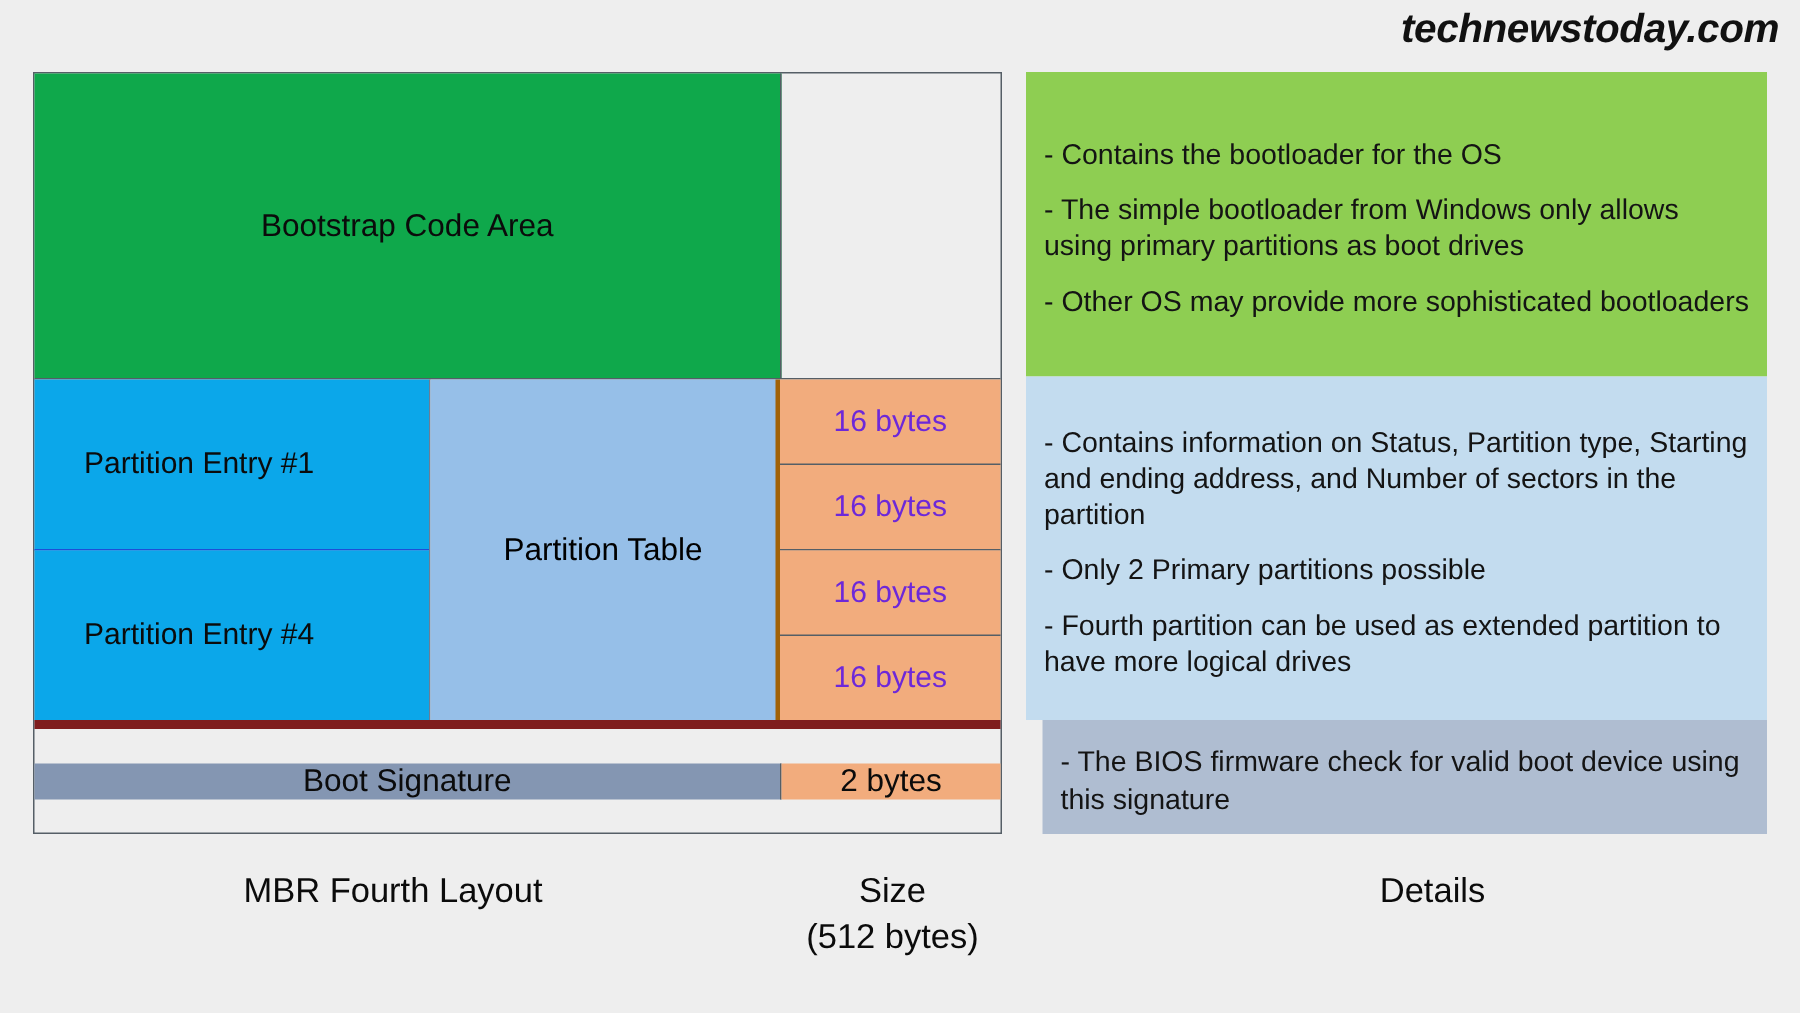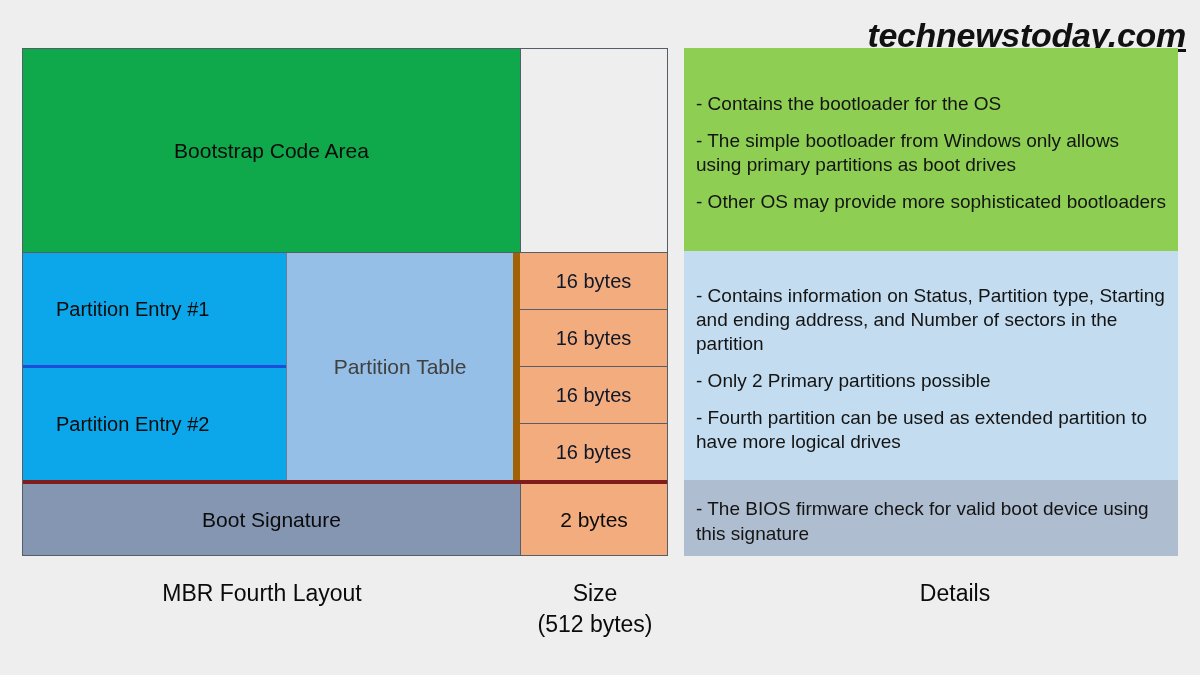--- a/index.html
+++ b/index.html
@@ -12,28 +12,27 @@
 
   body {
     background: #eeeeee;
     font-family: "Liberation Sans", sans-serif;
     position: relative;
   }
 
   
   .watermark {
     position: absolute;
-    top: 16px;
+    top: 4px;
     right: 14px;
-    font-size: 34px;
+    font-size: 27px;
     font-style: italic;
     font-weight: 600;
     color: #111111;
     letter-spacing: -0.3px;
-    text-decoration: underline;
   }
 
   
   .diagram {
     position: absolute;
     left: 22px;
     top: 48px;
     width: 646px;
     height: 508px;
     border: 1px solid #555e66;
@@ -81,56 +80,57 @@
     border-right: 1px solid #6d7d94;
   }
   .entry {
     flex: 1 1 0;
     background: #0BA7EA;
     display: flex;
     align-items: center;
     padding-left: 33px;
     font-size: 20px;
     color: #0b0b0b;
-    border-bottom: 3px solid #1d4ed8;
+    border-bottom: 1px solid #1d4ed8;
   }
   .entry:last-child { border-bottom: none; }
 
   .parttable-label {
     flex: 0 0 233px;
     background: #96BFE8;
-    border-right: 7px solid #a16207;
-    display: flex;
-    align-items: center;
-    justify-content: center;
-    font-size: 21px;
-    color: #404040;
+    border-right: 3px solid #a16207;
+    display: flex;
+    align-items: center;
+    justify-content: center;
+    font-size: 21px;
+    color: #000000;
   }
   .sizes-col {
     flex: 1 1 auto;
     display: flex;
     flex-direction: column;
   }
   .size-cell {
     flex: 1 1 0;
     background: #F2AC7D;
     display: flex;
     align-items: center;
     justify-content: center;
     font-size: 20px;
-    color: #0f172a;
+    color: #6d28d9;
     border-bottom: 1px solid #555e66;
   }
   .size-cell:last-child { border-bottom: none; }
 
   
   .row-bootsig {
     display: flex;
     flex: 1 1 auto;
-    border-top: 4px solid #7f1d1d;
+    border-top: 6px solid #7f1d1d;
+    align-items: center;
   }
   .cell-bootsig {
     flex: 0 0 498px;
     background: #8496B2;
     border-right: 1px solid #555e66;
     display: flex;
     align-items: center;
     justify-content: center;
     font-size: 21px;
     color: #0b0b0b;
@@ -156,21 +156,21 @@
     flex-direction: column;
   }
   .panel {
     padding: 12px 12px 5px 12px;
     display: flex;
     flex-direction: column;
     justify-content: center;
   }
   .panel-green { background: #8ECE52; height: 203px; }
   .panel-blue  { background: #C3DCEF; height: 229px; }
-  .panel-gray  { background: #AFBDD1; flex: 1 1 auto; }
+  .panel-gray  { background: #AFBDD1; flex: 1 1 auto; margin-left: 11px; }
 
   .bullet {
     font-size: 19px;
     line-height: 1.27;
     color: #141414;
     margin-bottom: 13px;
   }
   .bullet:last-child { margin-bottom: 0; }
 
   
@@ -194,21 +194,21 @@
 
   <div class="row-bootstrap">
     <div class="cell-bootstrap">
       <span class="lbl">Bootstrap Code Area</span>
     </div>
   </div>
 
   <div class="row-parttable">
     <div class="entries-col">
       <div class="entry">Partition Entry #1</div>
-      <div class="entry">Partition Entry #2</div>
+      <div class="entry">Partition Entry #4</div>
     </div>
     <div class="parttable-label">Partition Table</div>
     <div class="sizes-col">
       <div class="size-cell">16 bytes</div>
       <div class="size-cell">16 bytes</div>
       <div class="size-cell">16 bytes</div>
       <div class="size-cell">16 bytes</div>
     </div>
   </div>
 

